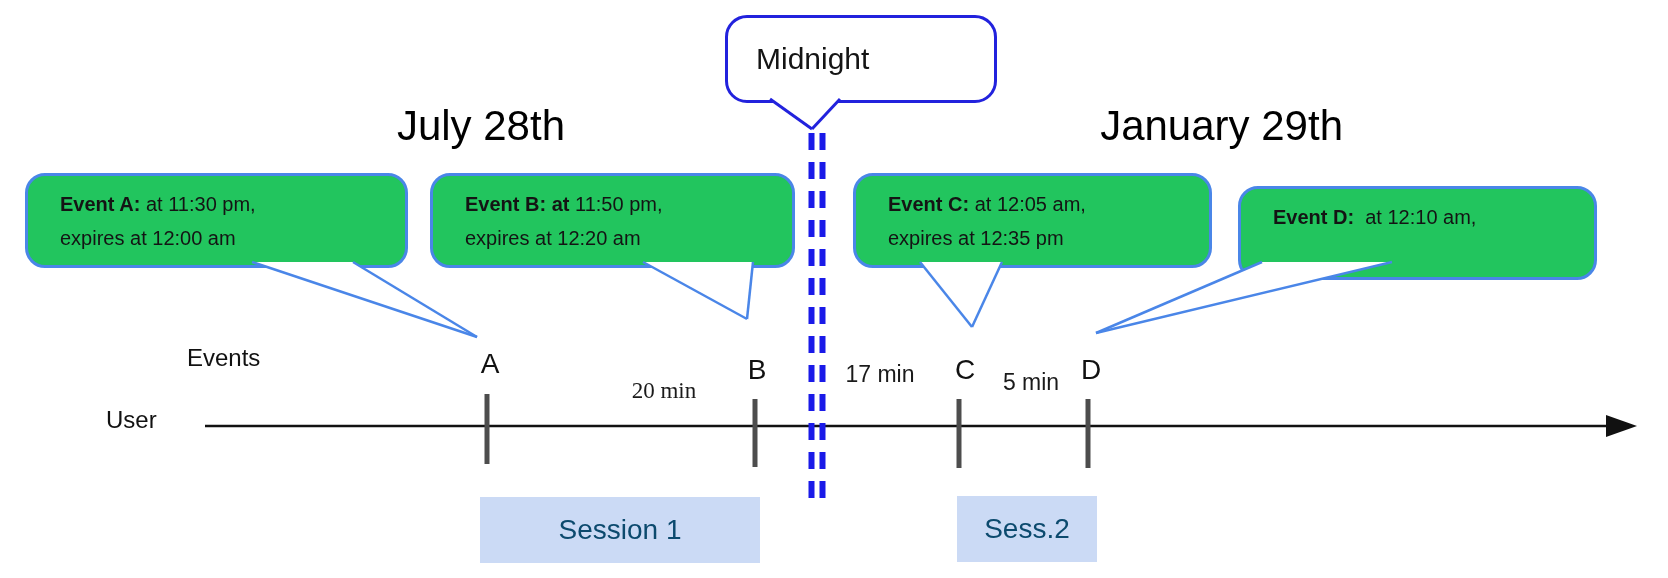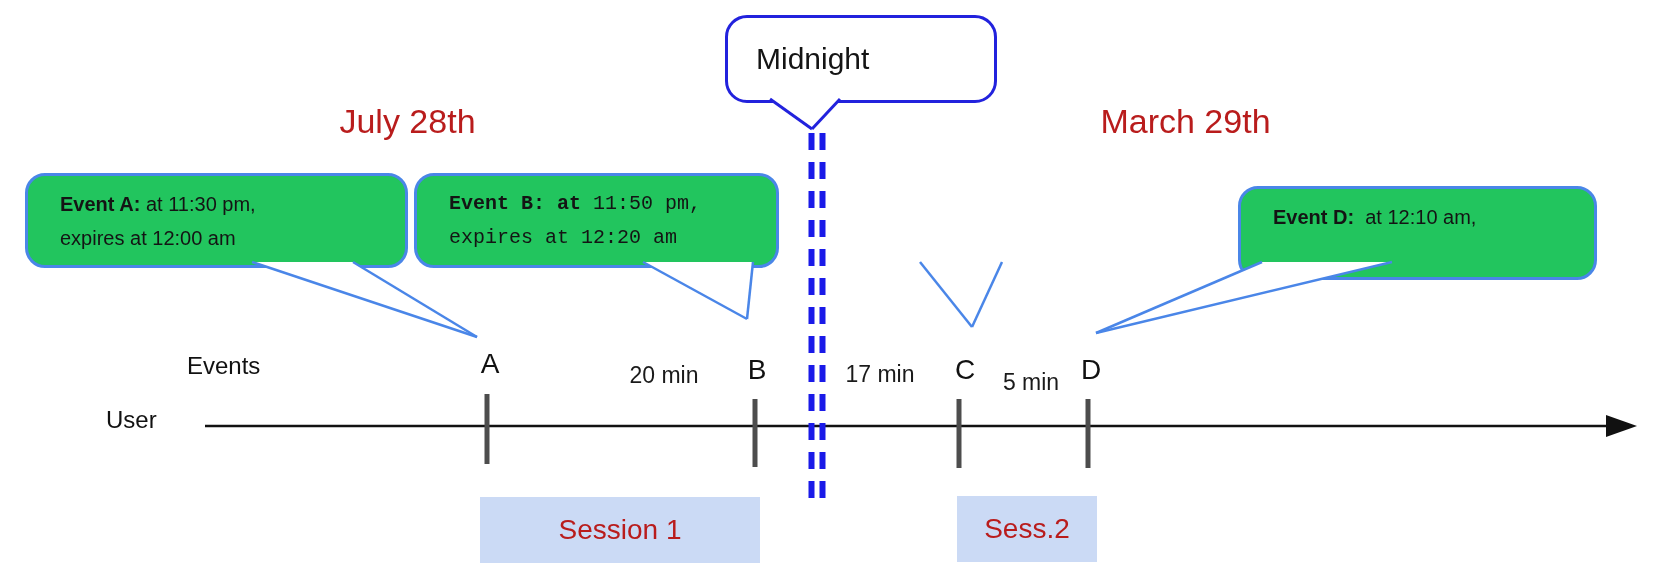--- a/index.html
+++ b/index.html
@@ -2,40 +2,40 @@
 <html><head>
 <meta charset="utf-8">
 <style>
   html,body{margin:0;padding:0;background:#fff;}
   .canvas{
     position:relative;width:1668px;height:578px;background:#fff;overflow:hidden;
     font-family:"Liberation Sans",sans-serif;color:#111;
   }
   .layer{position:absolute;left:0;top:0;width:1668px;height:578px;pointer-events:none;}
   .abs{position:absolute;}
-  .date{font-size:34px;color:#b91c1c;text-align:center;width:315px;}
+  .date{font-size:42px;color:#000000;text-align:right;width:315px;}
   .callout{
     position:absolute;background:#22c55e;border:3px solid #4a86e8;border-radius:20px;
     box-sizing:border-box;font-size:20px;line-height:34px;color:#141414;
     padding:11px 14px 0 32px;z-index:2;
   }
   .callout .b{font-weight:bold;white-space:pre;}
   .callout .r{white-space:pre;}
   .midnight{
     position:absolute;left:725px;top:15px;width:272px;height:88px;background:#fff;
     border:3px solid #2222dd;border-radius:22px;box-sizing:border-box;z-index:2;
     display:flex;align-items:center;padding-left:28px;font-size:30px;color:#141414;
   }
   .axis-label{font-size:24px;}
   .events-label{font-size:24px;}
   .tickletter{font-size:28px;width:44px;text-align:center;}
   .interval{font-size:23px;width:110px;text-align:center;color:#1a1a1a;}
   .session{
     position:absolute;background:#cbdaf5;display:flex;align-items:center;justify-content:center;
-    font-size:28px;color:#b91c1c;z-index:2;
+    font-size:28px;color:#0c4a6e;z-index:2;
   }
   .tails{z-index:3;}
   .txt{z-index:4;}
 </style>
 </head>
 <body>
 
 <div class="canvas">
 
   <svg class="layer" viewBox="0 0 1668 578">
@@ -53,25 +53,29 @@
 
   <div class="midnight">
     <span>Midnight</span>
   </div>
 
   <div class="callout" style="left:25px;top:173px;width:383px;height:95px;">
     <div><span class="b">Event A:</span><span class="r"> at 11:30 pm,</span></div>
     <div>expires at 12:00 am</div>
   </div>
 
-  <div class="callout" style="left:414px;top:173px;width:365px;height:95px;font-family:Liberation Mono, monospace;">
+  <div class="callout" style="left:430px;top:173px;width:365px;height:95px;">
     <div><span class="b">Event B: at</span><span class="r"> 11:50 pm,</span></div>
     <div>expires at 12:20 am</div>
   </div>
 
+  <div class="callout" style="left:853px;top:173px;width:359px;height:95px;">
+    <div><span class="b">Event C:</span><span class="r"> at 12:05 am,</span></div>
+    <div>expires at 12:35 pm</div>
+  </div>
 
   <div class="callout" style="left:1238px;top:173px;width:359px;height:94px;margin-top:13px;">
     <div><span class="b">Event D:</span><span class="r">  at 12:10 am,</span></div>
   </div>
 
   <svg class="layer tails" viewBox="0 0 1668 578">
     <g>
       <polygon points="770,99 840,99 812,129" fill="#ffffff"></polygon>
       <line x1="770" y1="99" x2="812" y2="129" stroke="#2222dd" stroke-width="3"></line>
       <line x1="840" y1="99" x2="812" y2="129" stroke="#2222dd" stroke-width="3"></line>
@@ -92,31 +96,31 @@
       <line x1="1002" y1="262" x2="972" y2="327" stroke="#4a86e8" stroke-width="2.5"></line>
     </g>
     <g>
       <polygon points="1262,262 1392,262 1096,333" fill="#ffffff"></polygon>
       <line x1="1262" y1="262" x2="1096" y2="333" stroke="#4a86e8" stroke-width="2.5"></line>
       <line x1="1392" y1="262" x2="1096" y2="333" stroke="#4a86e8" stroke-width="2.5"></line>
     </g>
   </svg>
 
   <div class="abs date txt" style="left:250px;top:102px;">July 28th</div>
-  <div class="abs date txt" style="left:1028px;top:102px;">March 29th</div>
+  <div class="abs date txt" style="left:1028px;top:102px;">January 29th</div>
 
-  <div class="abs events-label txt" style="left:187px;top:352px;">Events</div>
+  <div class="abs events-label txt" style="left:187px;top:344px;">Events</div>
   <div class="abs axis-label txt" style="left:106px;top:406px;">User</div>
 
   <div class="abs tickletter txt" style="left:468px;top:348px;">A</div>
   <div class="abs tickletter txt" style="left:735px;top:354px;">B</div>
   <div class="abs tickletter txt" style="left:943px;top:354px;">C</div>
   <div class="abs tickletter txt" style="left:1069px;top:354px;">D</div>
 
-  <div class="abs interval txt" style="left:609px;top:362px;">20 min</div>
+  <div class="abs interval txt" style="left:609px;top:378px;font-family:Liberation Serif, serif;">20 min</div>
   <div class="abs interval txt" style="left:825px;top:361px;">17 min</div>
   <div class="abs interval txt" style="left:976px;top:369px;">5 min</div>
 
   <div class="session" style="left:480px;top:497px;width:280px;height:66px;">
     <span>Session 1</span>
   </div>
   <div class="session" style="left:957px;top:496px;width:140px;height:66px;">
     <span>Sess.2</span>
   </div>
 

